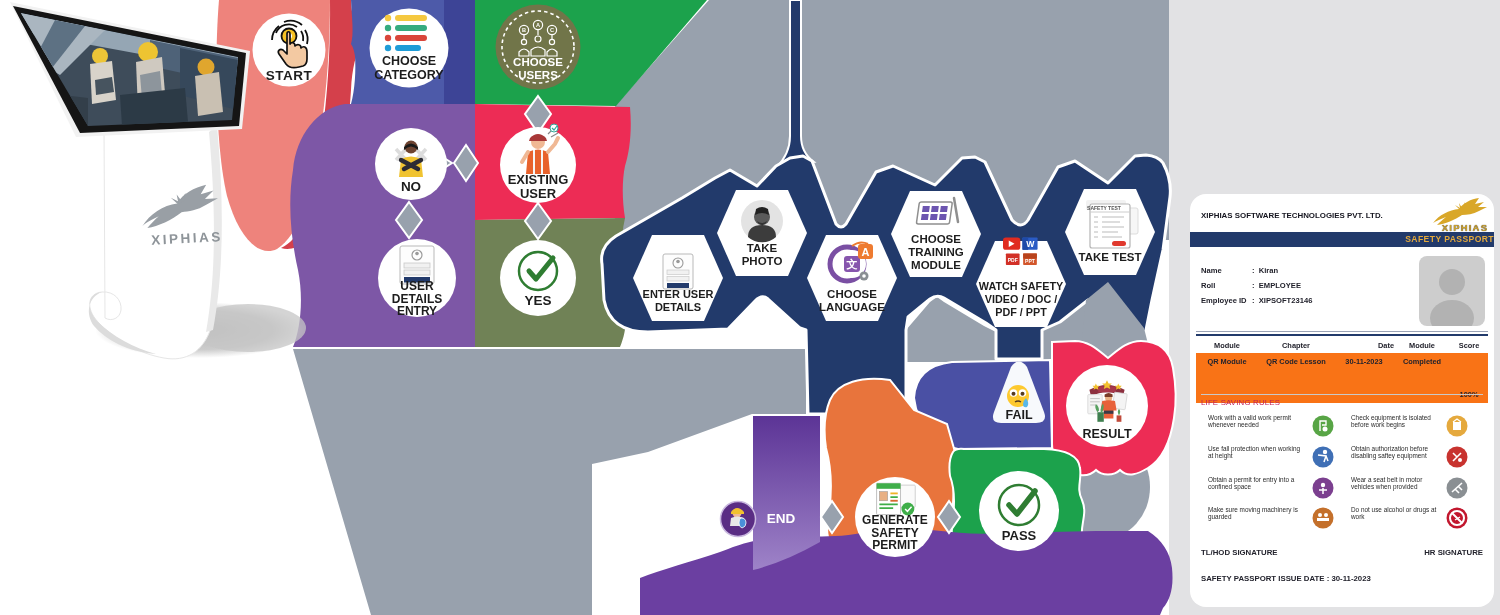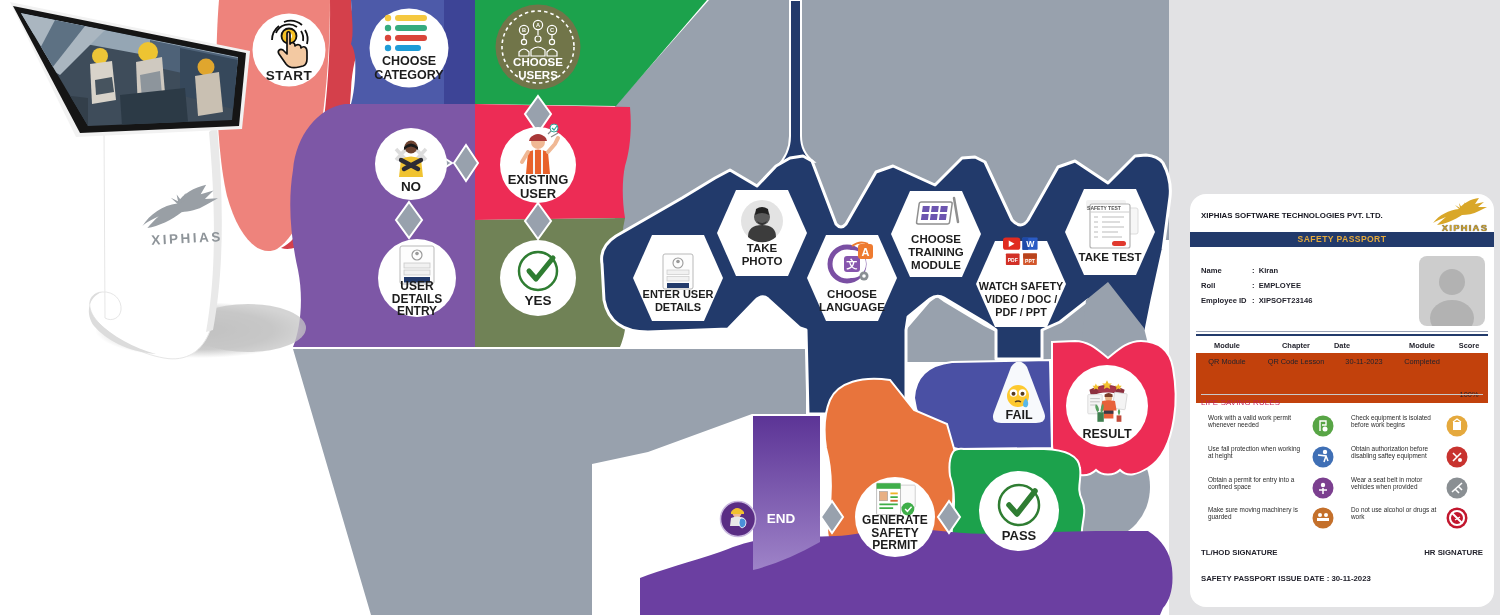--- a/index.html
+++ b/index.html
@@ -371,42 +371,42 @@
 </g>
 <text x="781" y="523" text-anchor="middle" font-size="13.5" font-weight="bold" fill="#ffffff">END</text>
 </svg>
 <div class="card">
 <div style="position:absolute;left:11px;top:17px;font-size:7.9px;font-weight:bold;color:#15151f;letter-spacing:0;">XIPHIAS SOFTWARE TECHNOLOGIES PVT. LTD.</div>
 <svg width="58" height="36" viewBox="0 0 58 36" style="position:absolute;right:7px;top:3px;">
 <path d="M4,26 C10,18 20,13 30,12 C34,6 42,2 50,1 L46,7 L55,5 L49,10 L58,10 L50,14 C44,17 38,18 33,18 C26,23 16,27 8,28 C11,25 14,22 17,20 C12,22 7,24 4,26 Z" fill="#d9a728"></path>
 <path d="M30,12 L26,8 L31,11 L30,6 L33,11 L36,5 L35,11 Z" fill="#d9a728"></path>
 <text x="36" y="34" text-anchor="middle" font-size="9.5" font-weight="bold" fill="#caa02c" letter-spacing="1.2" style="text-shadow:0 0 1px #000;">XIPHIAS</text>
 </svg>
-<div style="position:absolute;left:0;top:38px;width:100%;height:15px;background:#223a6b;text-align:center;font-size:8.6px;font-weight:bold;color:#e4a93c;line-height:15px;letter-spacing:0.4px;">SAFETY PASSPORT</div>
+<div style="position:absolute;left:0;top:38px;width:100%;height:15px;background:#223a6b;text-align:right;font-size:8.6px;font-weight:bold;color:#e4a93c;line-height:15px;letter-spacing:0.4px;">SAFETY PASSPORT</div>
 <div style="position:absolute;left:11px;top:69px;width:200px;font-size:7.6px;font-weight:bold;color:#23232d;line-height:15.2px;">
 <div style="position:relative;">Name<span style="position:absolute;left:51px;top:0;white-space:nowrap;">:&nbsp; Kiran</span></div>
 <div style="position:relative;">Roll<span style="position:absolute;left:51px;top:0;white-space:nowrap;">:&nbsp; EMPLOYEE</span></div>
 <div style="position:relative;">Employee ID<span style="position:absolute;left:51px;top:0;white-space:nowrap;">:&nbsp; XIPSOFT23146</span></div>
 </div>
 <div style="position:absolute;left:229px;top:62px;width:66px;height:70px;background:#cdcdcd;border-radius:8px;overflow:hidden;">
 <svg width="66" height="70">
         <circle cx="33" cy="26" r="13" fill="#b2b2b2"></circle>
         <ellipse cx="33" cy="62" rx="22" ry="18" fill="#b2b2b2"></ellipse>
       </svg>
 </div>
 <div style="position:absolute;left:6px;top:137px;width:292px;border-top:1px solid #9aa2b5;"></div>
 <div style="position:absolute;left:6px;top:140px;width:292px;height:52px;border-top:2px solid #223a6b;border-bottom:2px solid #223a6b;font-size:7.4px;color:#23232d;">
 <div style="display:flex;font-weight:bold;padding-top:5px;">
 <div style="width:62px;text-align:center;">Module</div>
         <div style="width:76px;text-align:center;">Chapter</div>
-        <div style="width:60px;text-align:left;">Date</div>
+        <div style="width:60px;text-align:right;">Date</div>
         <div style="width:56px;text-align:center;">Module</div>
         <div style="width:38px;text-align:center;">Score</div>
 </div>
-<div style="display:flex;background:#c2410c;padding:4px 0;margin-top:3px;">
+<div style="display:flex;background:#f97316;padding:4px 0;margin-top:3px;font-weight:bold;">
 <div style="width:62px;text-align:center;">QR Module</div>
         <div style="width:76px;text-align:center;">QR Code Lesson</div>
         <div style="width:60px;text-align:center;">30-11-2023</div>
         <div style="width:56px;text-align:center;">Completed</div>
         <div style="width:38px;text-align:center;margin-top:33px;">100%</div>
 </div>
 </div>
 <div style="position:absolute;left:11px;top:200px;width:282px;border-top:1px solid #c9c9c9;"></div>
 <div style="position:absolute;left:11px;top:204px;font-size:7.8px;font-weight:normal;color:#c02058;letter-spacing:0.2px;">LIFE SAVING RULES</div>
 <div style="position:absolute;left:18px;top:220px;width:278px;font-size:6.4px;color:#2a2a2a;">

